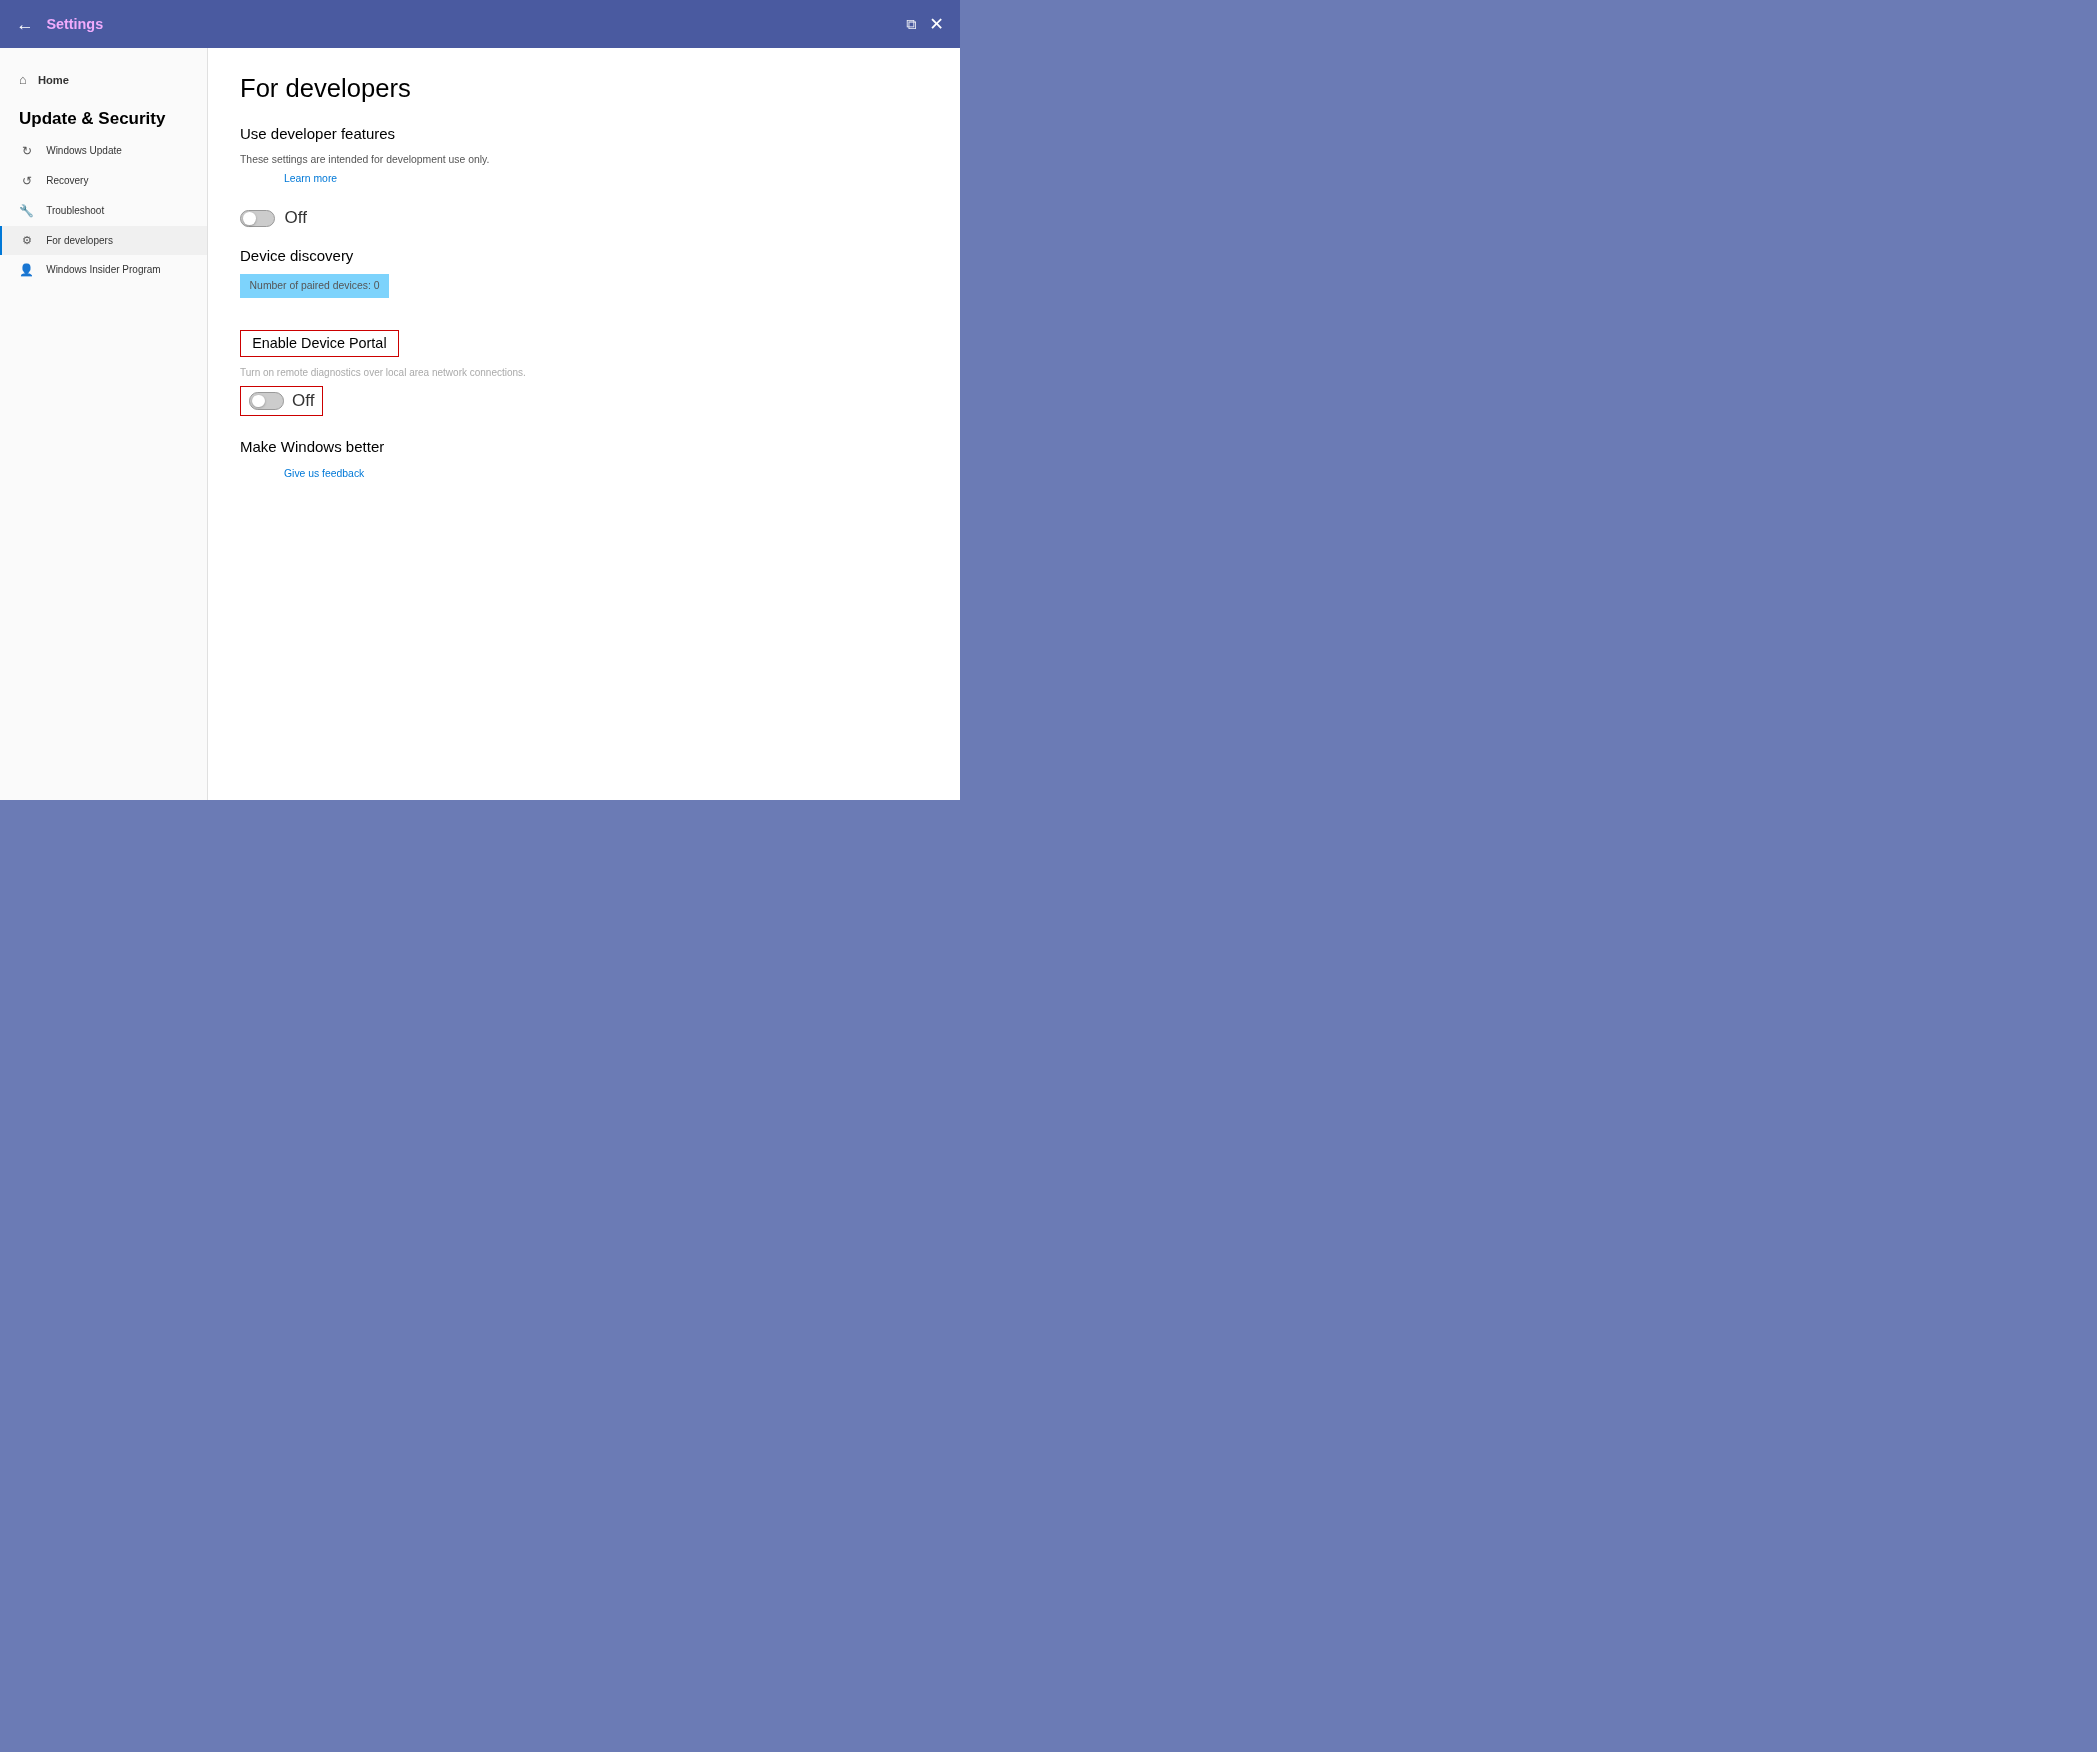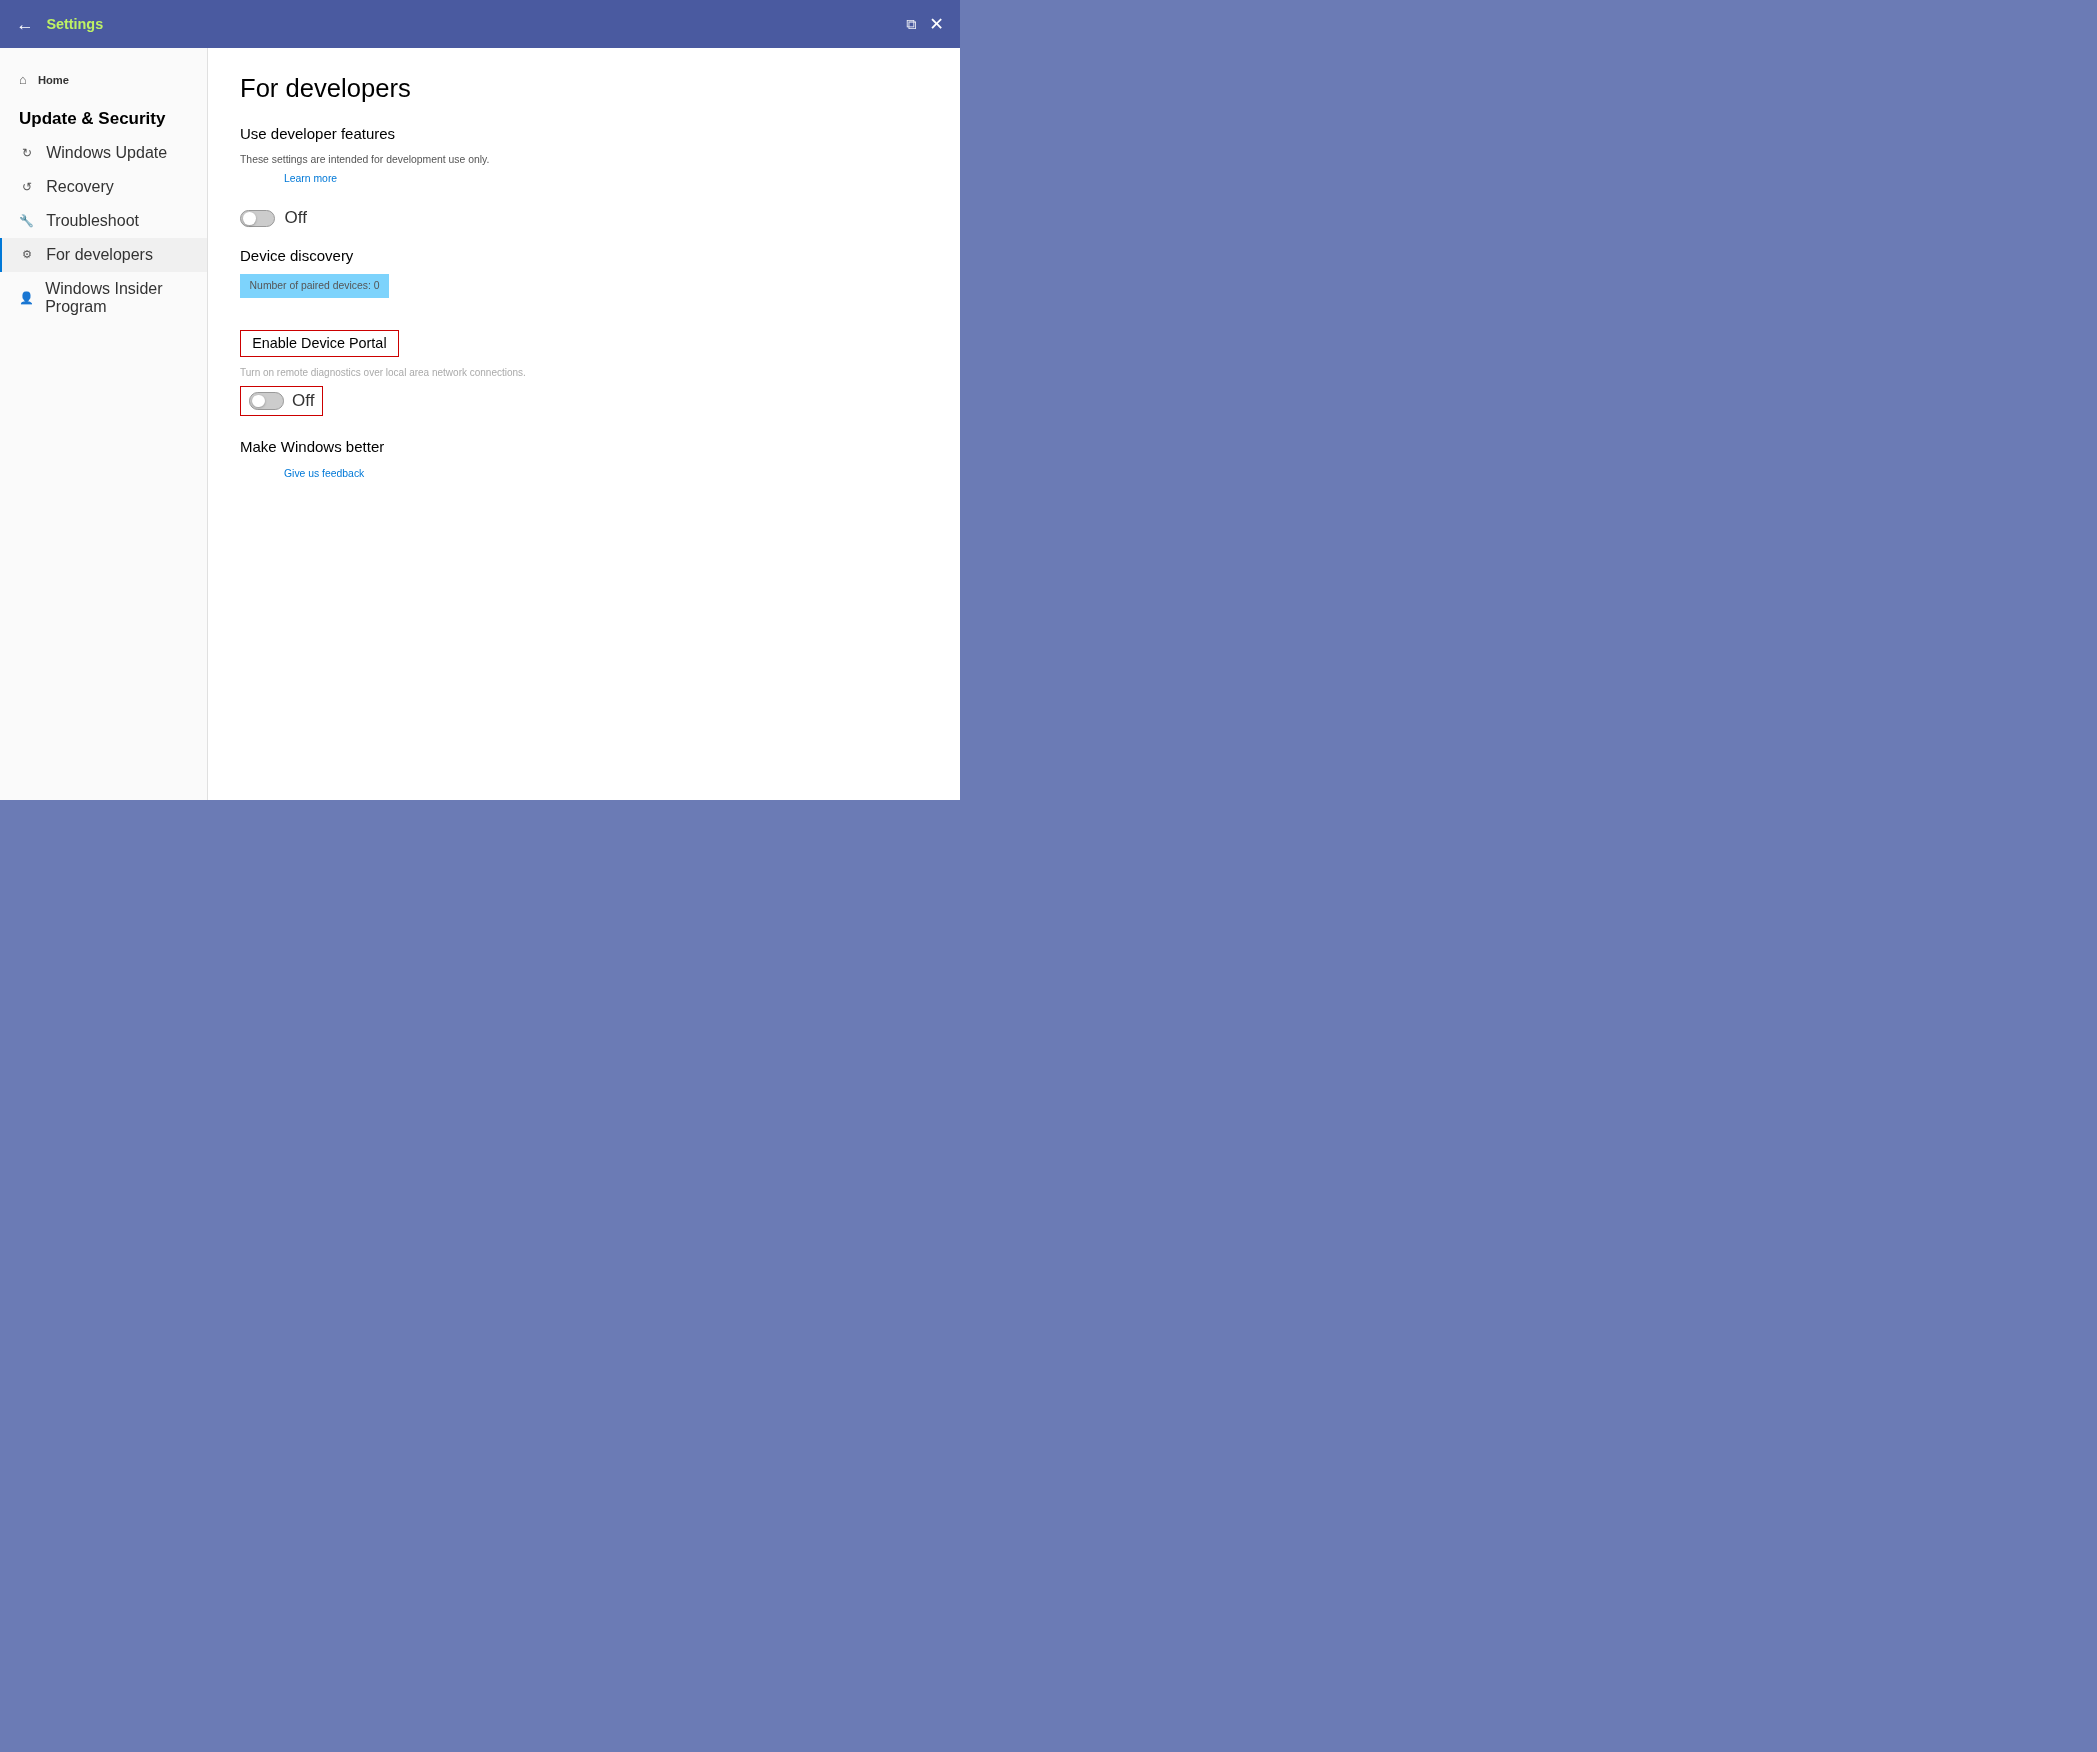--- a/index.html
+++ b/index.html
@@ -34,21 +34,21 @@
 
     .title-bar-back {
       color: white;
       font-size: 17.6px;
       margin-right: 12.8px;
       cursor: pointer;
       font-weight: 300;
     }
 
     .title-bar-title {
-      color: #bef264;
+      color: #f0abfc;
       font-size: 14.4px;
       font-weight: 600;
       flex: 1;
     }
 
     .title-bar-controls {
       display: flex;
       align-items: center;
       gap: 12.8px;
     }
@@ -138,21 +138,21 @@
 
     .sidebar-item-icon {
       margin-right: 11.2px;
       font-size: 12px;
       color: #555;
       width: 16px;
       text-align: center;
     }
 
     .sidebar-item-label {
-      font-size: 16px;
+      font-size: 10px;
       color: #333;
     }
 
     
     .content {
       flex: 1;
       background: white;
       padding: 25.6px 32px;
       overflow-y: auto;
       position: relative;

